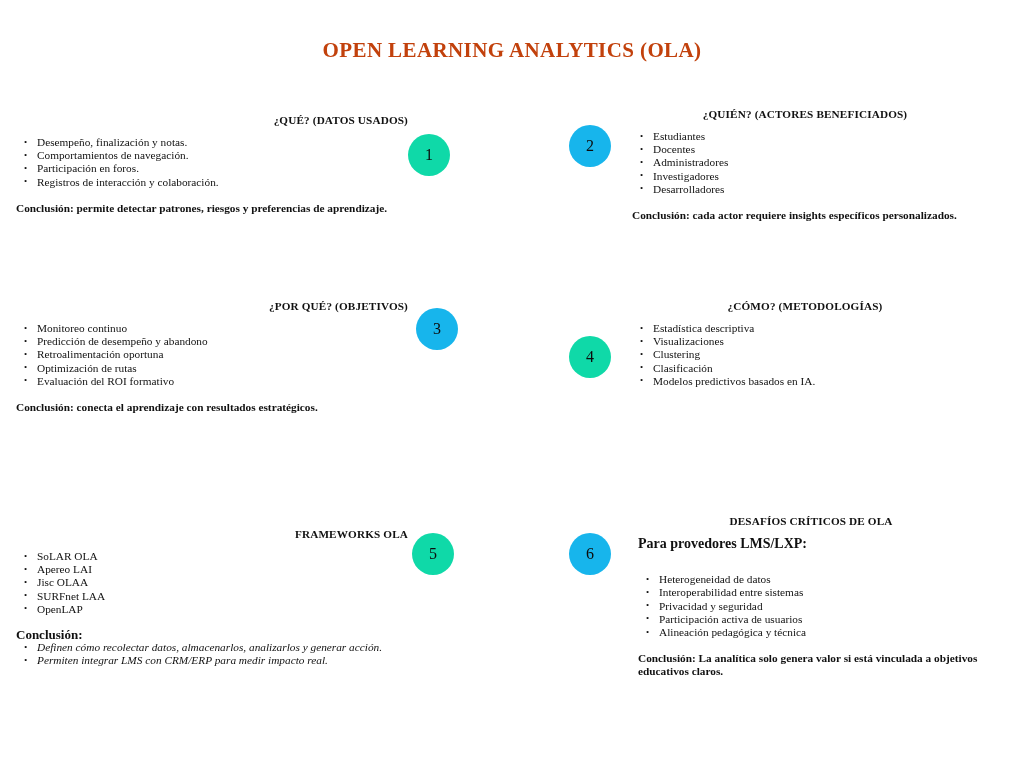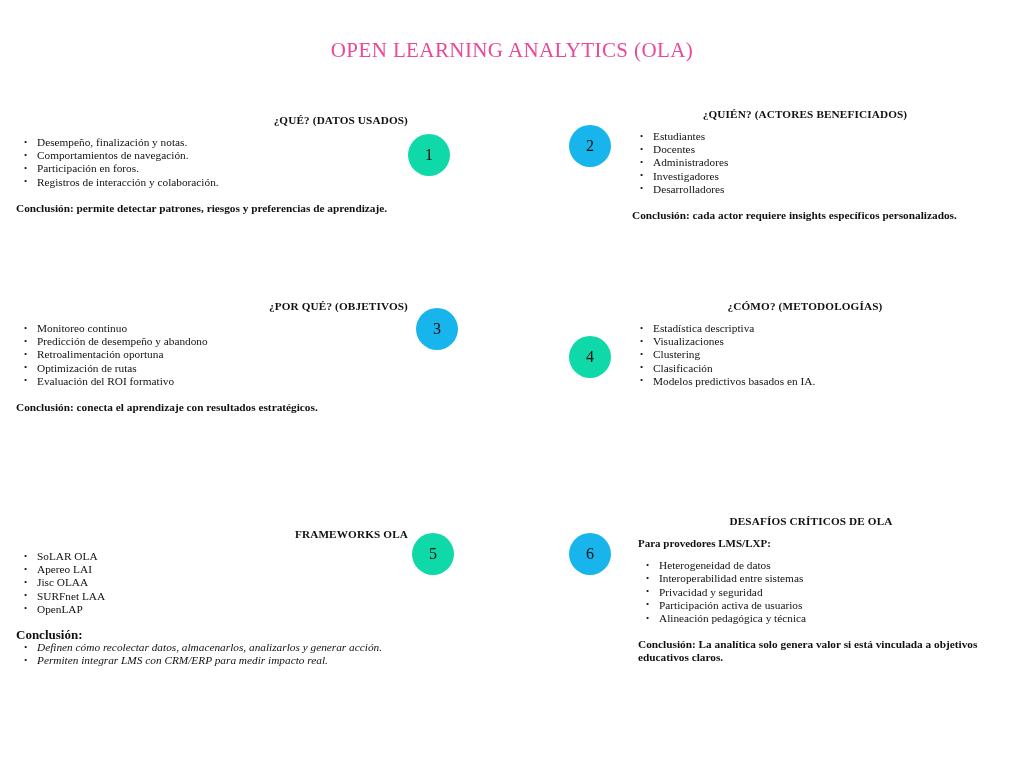--- a/index.html
+++ b/index.html
@@ -17,23 +17,23 @@
     -webkit-font-smoothing: antialiased;
   }
 
   #page-title {
     position: absolute;
     top: 24px;
     left: 0;
     width: 1024px;
     text-align: center;
     font-size: 21px;
-    font-weight: normal;
+    font-weight: bold;
     letter-spacing: 0.4px;
-    color: #ec4899;
+    color: #c2410c;
   }
 
   .panel {
     position: absolute;
   }
 
   .panel-heading {
     font-size: 11.2px;
     font-weight: bold;
     text-align: right;
@@ -67,25 +67,25 @@
 
   .conclusion {
     font-size: 11.3px;
     line-height: 13.2px;
     font-weight: bold;
     color: #111111;
     margin-top: 13px;
   }
 
   .sub-label {
-    font-size: 11px;
-    line-height: 13.2px;
-    font-weight: bold;
-    color: #111111;
-    margin-bottom: 9px;
+    font-size: 14px;
+    line-height: 13.2px;
+    font-weight: bold;
+    color: #111111;
+    margin-bottom: 23px;
   }
 
   .conc-label {
     font-size: 13px;
     line-height: 13.2px;
     font-weight: bold;
     color: #111111;
     margin-top: 12px;
   }
 

